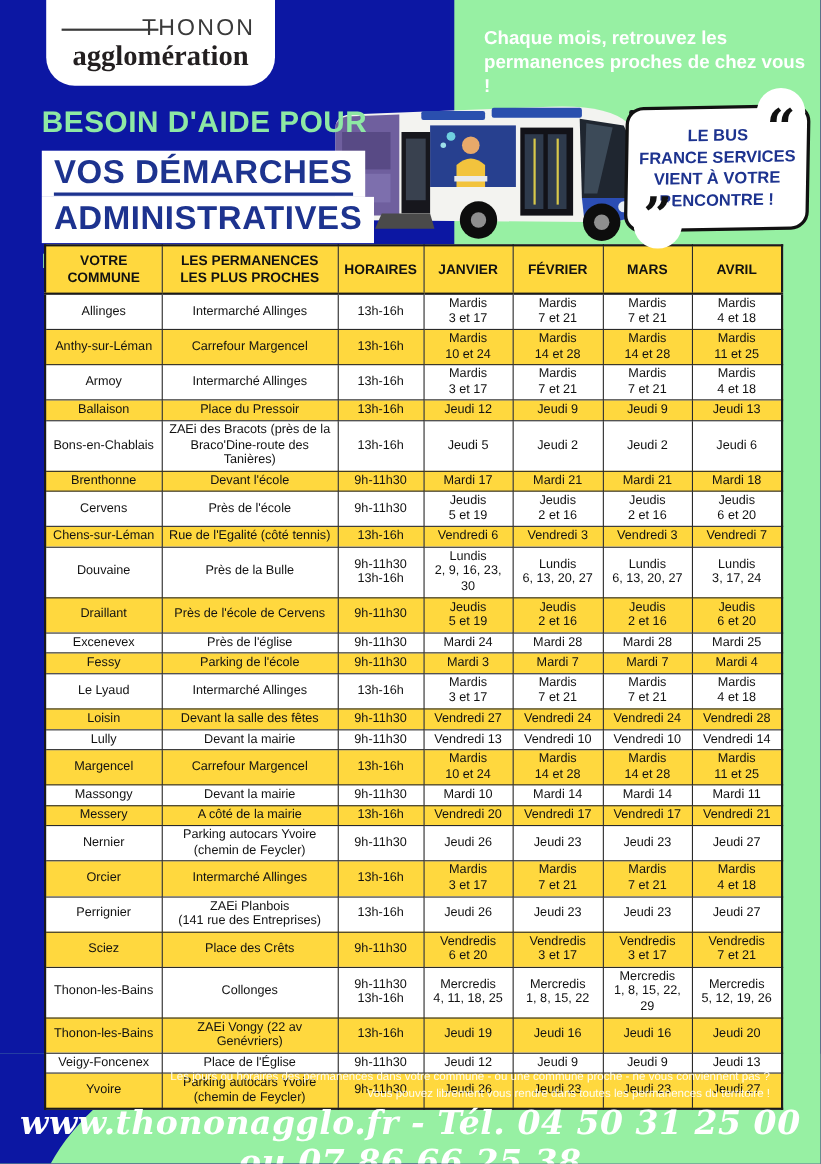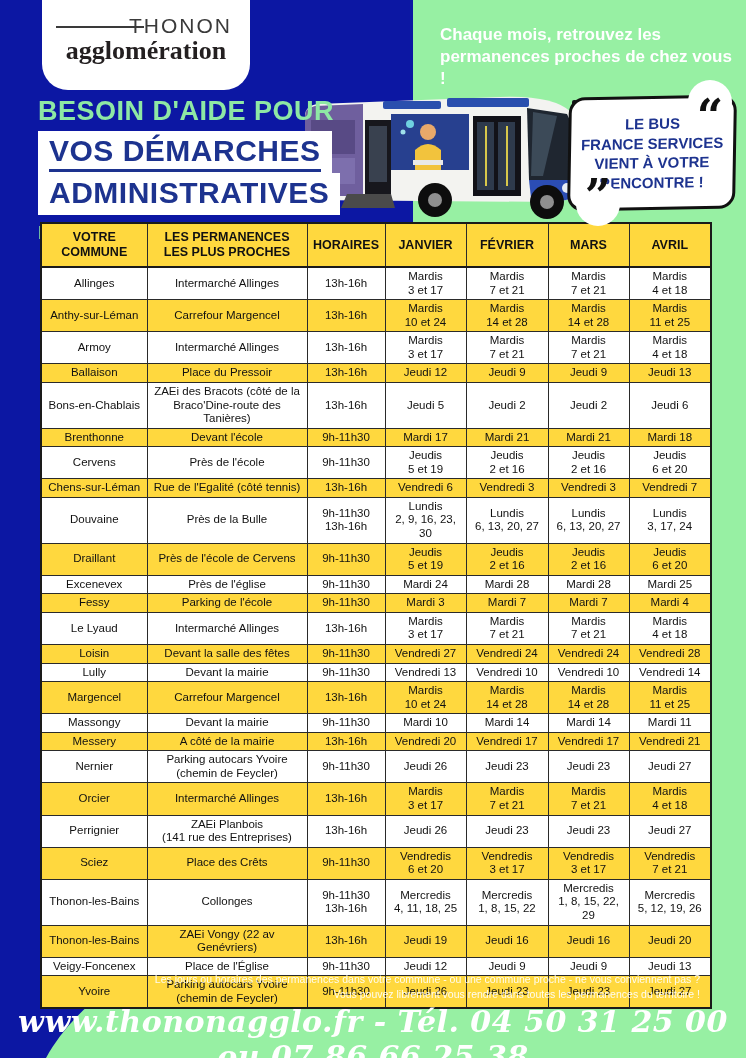--- a/index.html
+++ b/index.html
@@ -5,35 +5,35 @@
   html,body{margin:0;padding:0;background:#555;}
   #page{position:relative;width:746px;height:1058px;overflow:hidden;
         background:#0c17a3;font-family:"Liberation Sans",sans-serif;}
 
   
   .green-col{position:absolute;left:413px;top:0;width:333px;height:1058px;background:#97f0a3;}
   .green-band{position:absolute;left:0;top:958px;width:746px;height:100px;background:#97f0a3;}
   .blue-wedge{position:absolute;left:0;top:958px;width:180px;height:100px;}
 
   
-  .logo-box{position:absolute;left:42px;top:0;width:208px;height:90px;background:#fff;
+  .logo-box{position:absolute;left:42px;top:0;width:208px;height:78px;background:#fff;
             border-radius:0 0 26px 26px;z-index:5;}
   .logo-top{position:absolute;right:18px;top:14px;font-size:21px;letter-spacing:2px;
             color:#3a3a3a;font-weight:300;}
   .logo-rule{position:absolute;left:14px;top:26px;width:88px;height:2px;background:#3a3a3a;}
   .logo-bottom{position:absolute;left:0;right:0;top:36px;text-align:center;
             font-family:Liberation Serif, serif;font-weight:bold;font-size:26px;color:#231f20;}
 
   
   .tagline{position:absolute;left:440px;top:24px;width:295px;z-index:4;
            color:#fff;font-weight:bold;font-size:17px;line-height:1.3;white-space:pre-line;}
 
   
   .headline{position:absolute;left:38px;top:96px;z-index:4;}
-  .hl-green{color:#8ee8a4;font-weight:bold;font-size:27px;letter-spacing:.5px;margin-bottom:4px;}
+  .hl-green{color:#8ee8a4;font-weight:bold;font-size:27px;letter-spacing:.5px;margin-bottom:10px;}
   .hl-strip{display:table;background:#fff;padding:3px 11px 5px;margin:0 0 0 0;}
   .hl-strip span{color:#1d338f;font-weight:bold;font-size:30px;letter-spacing:.5px;}
   .hl-strip.first span{border-bottom:3px solid #1d338f;padding-bottom:2px;}
   .hl-sub{color:#8ee8a4;font-weight:bold;font-size:19px;margin-top:7px;letter-spacing:.5px;}
 
   
   .bus{position:absolute;left:295px;top:84px;z-index:3;}
 
   
   .bubble{position:absolute;left:568px;top:96px;width:162px;height:108px;background:#fff;
@@ -223,21 +223,21 @@
             <td>Ballaison</td>
             <td>Place du Pressoir</td>
             <td>13h-16h</td>
             <td>Jeudi 12</td>
             <td>Jeudi 9</td>
             <td>Jeudi 9</td>
             <td>Jeudi 13</td>
           </tr>
           <tr>
             <td>Bons-en-Chablais</td>
-            <td>ZAEi des Bracots (côté de la Braco'Dine-route des Tanières)</td>
+            <td>ZAEi des Bracots (près de la Braco'Dine-route des Tanières)</td>
             <td>13h-16h</td>
             <td>Jeudi 5</td>
             <td>Jeudi 2</td>
             <td>Jeudi 2</td>
             <td>Jeudi 6</td>
           </tr>
           <tr>
             <td>Brenthonne</td>
             <td>Devant l'école</td>
             <td>9h-11h30</td>

